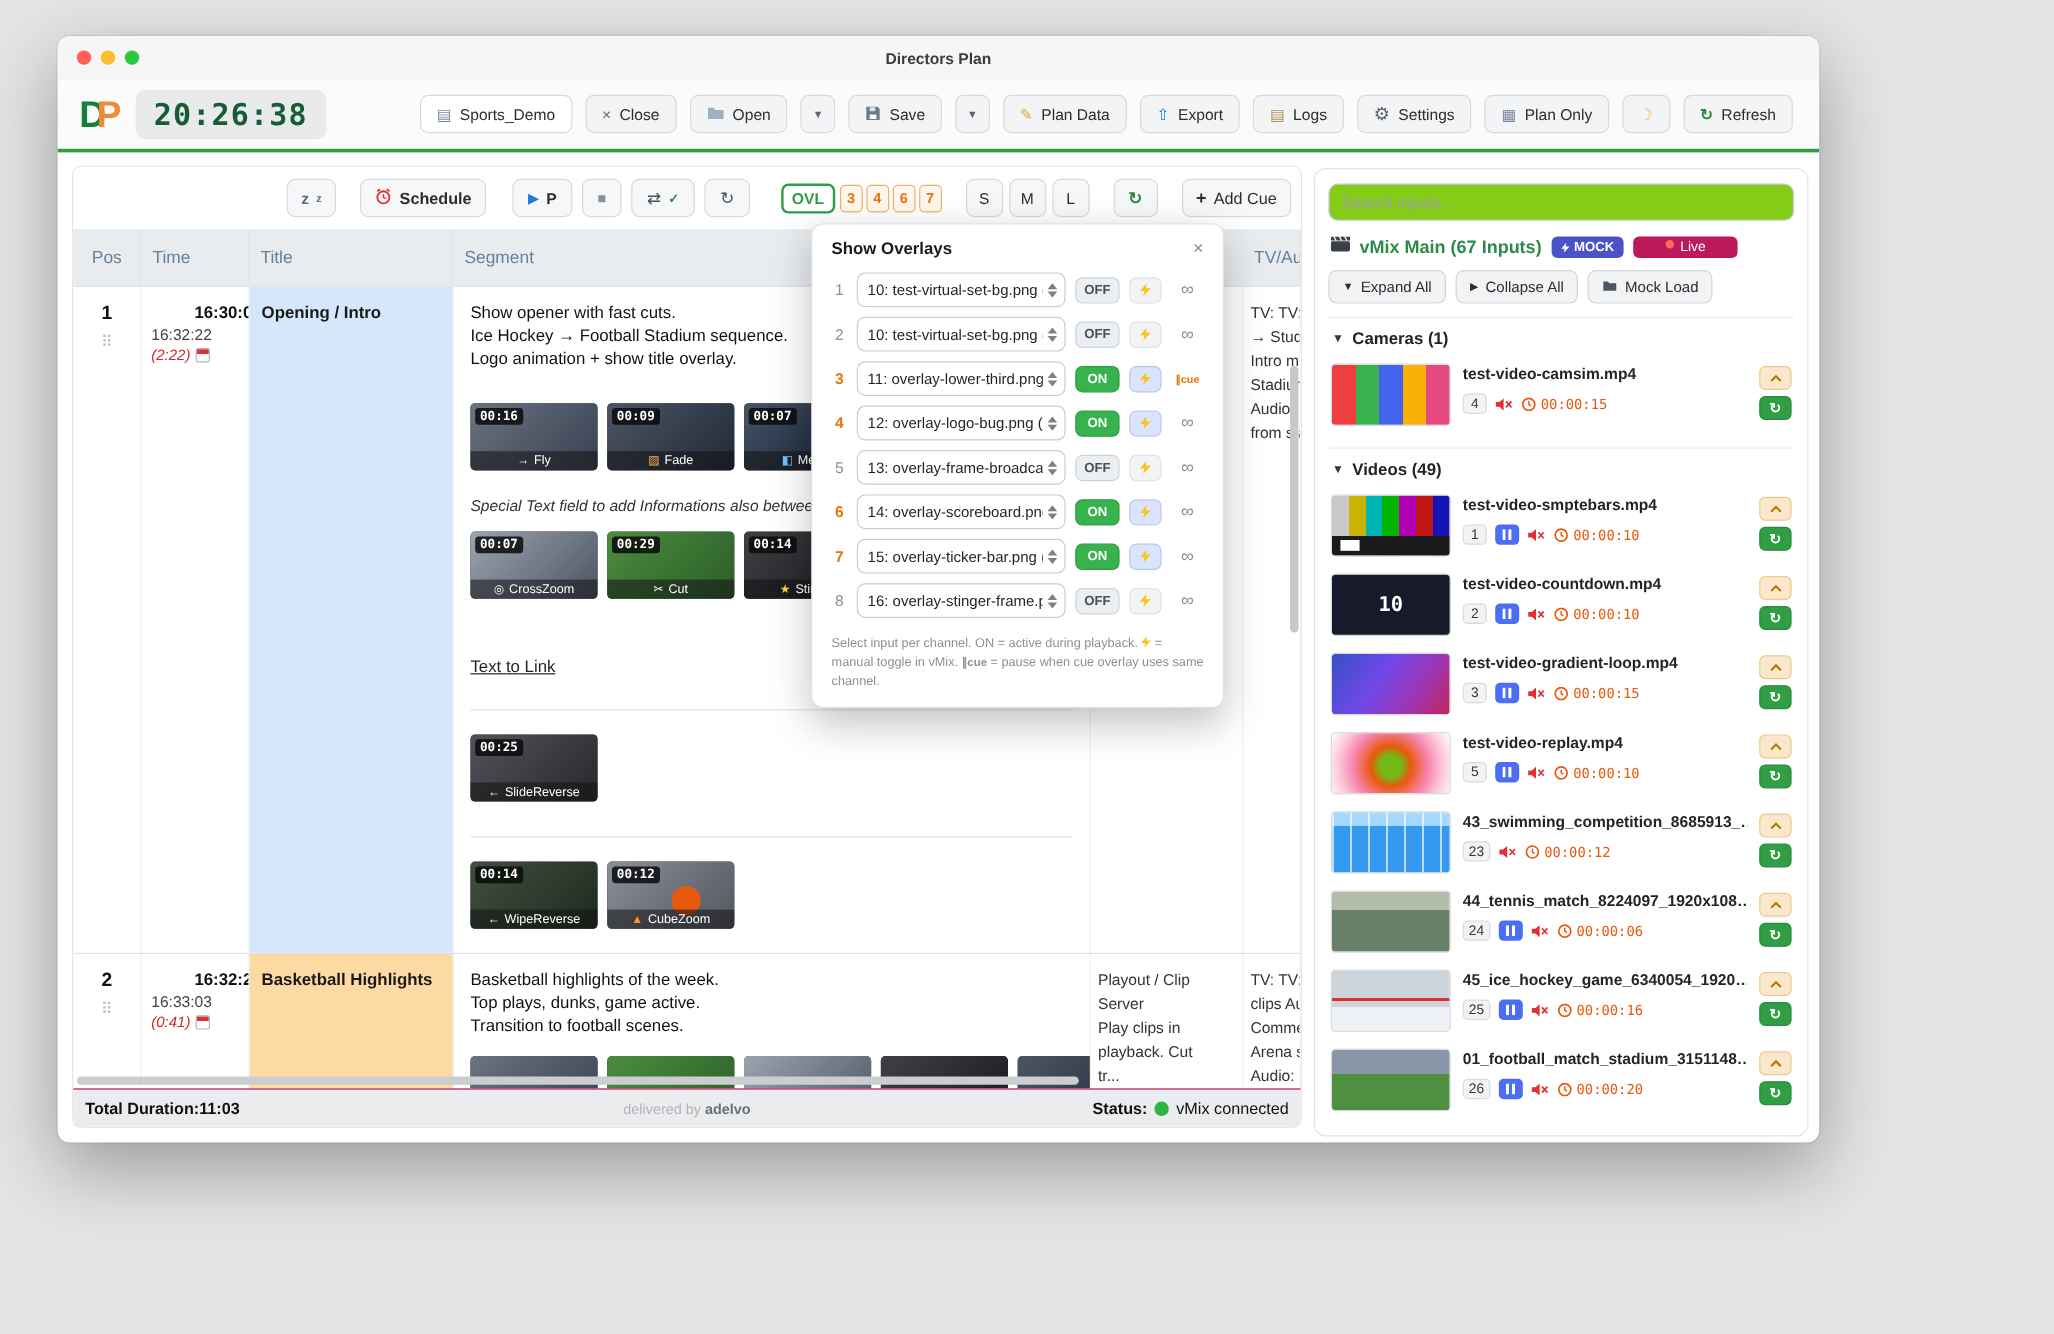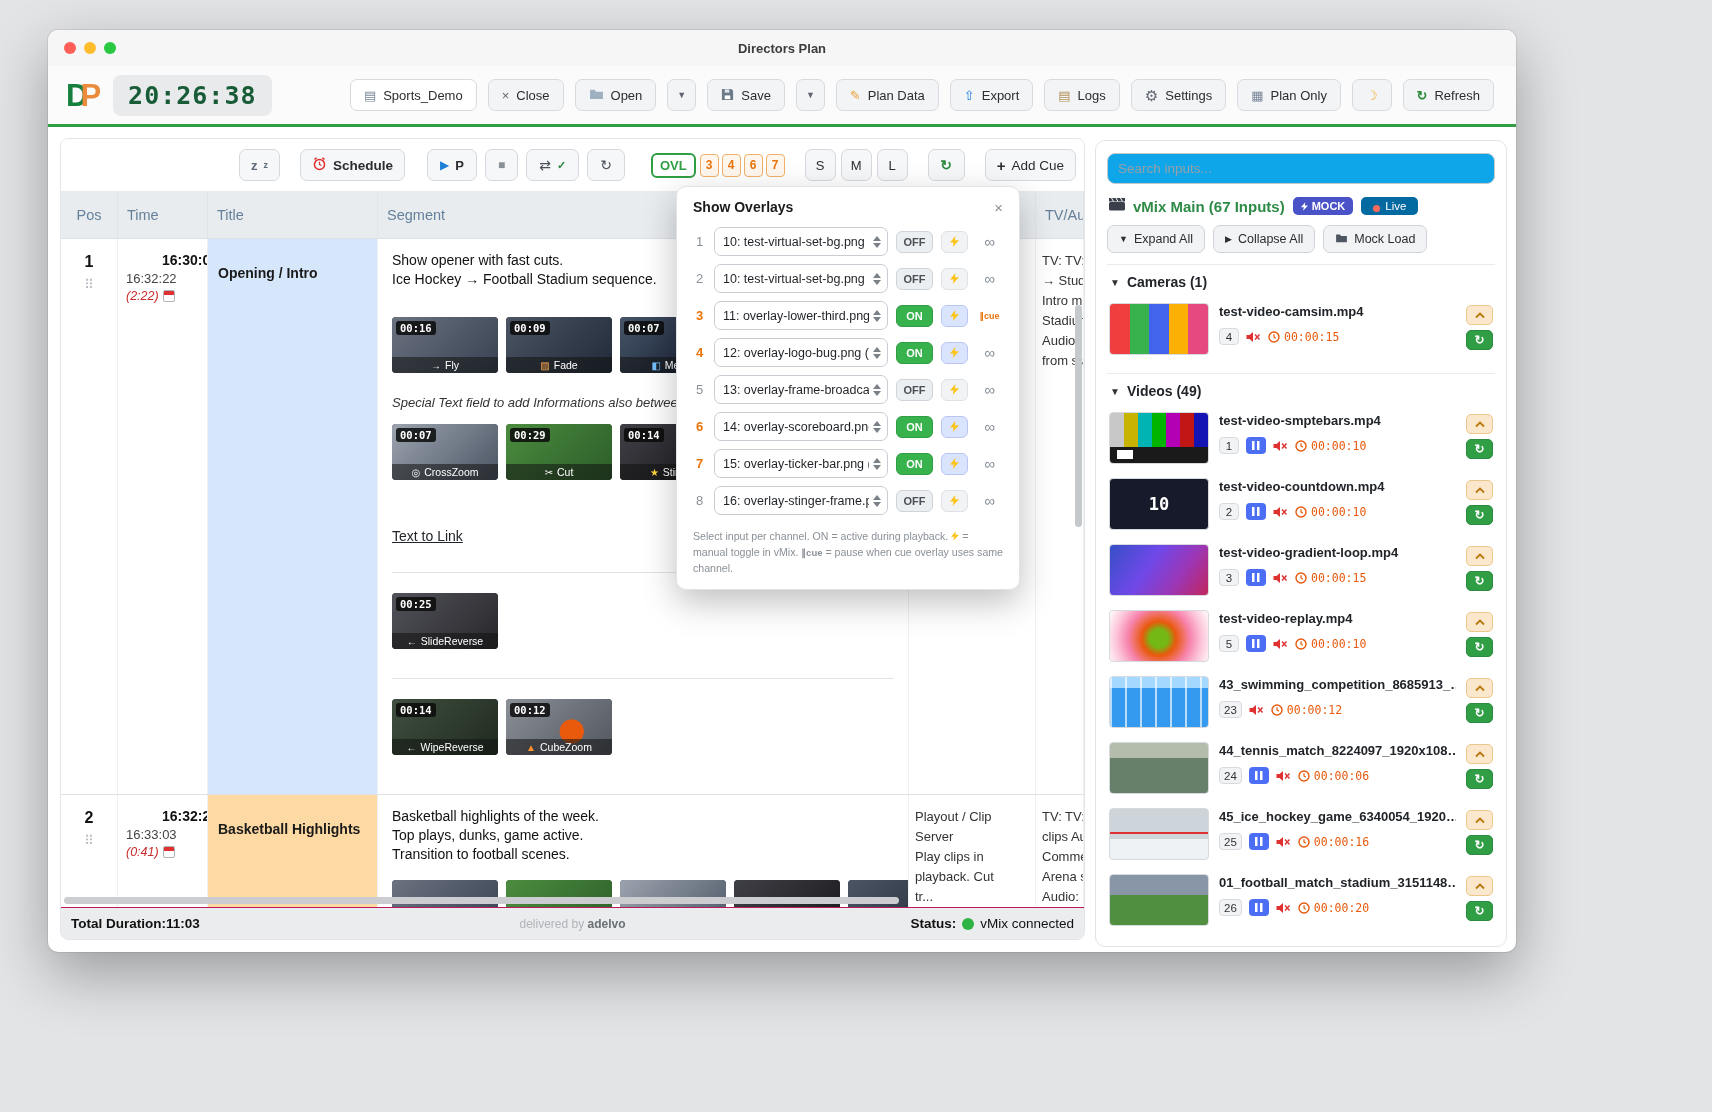--- a/index.html
+++ b/index.html
@@ -73,21 +73,21 @@
   .row1 .tcell{min-height:555px;}
   .row2 .tcell{min-height:120px;}
   .cell-pos{text-align:center;padding-top:14px;}
   .pos-num{font-size:16px;font-weight:700;color:#111;}
   .drag-dots{color:#b6bcc2;font-size:13px;margin-top:6px;}
   .cell-time{padding:13px 8px;}
   .t-start{font-size:14px;font-weight:700;color:#111;margin-left:36px;}
   .t-end{font-size:13px;color:#444;margin-top:3px;}
   .t-dur{font-size:12.5px;color:#c92a2a;font-style:italic;margin-top:3px;display:flex;align-items:center;gap:4px;}
   .cal-ic{display:inline-block;width:12px;height:12px;border:1px solid #b0b4b8;border-radius:2px;background:linear-gradient(180deg,#e03131 0 4px,#fff 4px 100%);}
-  .cell-title{padding:26px 10px;font-size:14px;font-weight:700;color:#1a1a1a;}
+  .cell-title{padding:13px 10px;font-size:14px;font-weight:700;color:#1a1a1a;}
   .title-blue{background:#d7e7fb;}
   .title-orange{background:#fdd9a3;}
   .cell-seg{padding:12px 14px;font-size:14px;color:#111;}
   .seg-line{line-height:19px;}
   .thumb-row{display:flex;gap:8px;}
   .m28{margin-top:28px;}.m14{margin-top:14px;}.m20{margin-top:20px;}.m16{margin-top:16px;}
   .seg-note{font-style:italic;font-size:13px;color:#333;margin-top:22px;}
   .seg-link{margin-top:48px;font-size:14px;color:#212529;text-decoration:underline;font-weight:500;display:inline-block;}
   .seg-hr{border-top:1px solid #dfe3e7;margin-top:28px;}
   .seg-hr2{border-top:1px solid #dfe3e7;margin-top:29px;}
@@ -155,27 +155,27 @@
   .tail-false{color:#868e96;font-size:15px;}
   .tail-true{color:#e8740c;font-size:9px;font-weight:700;}
   .popup-foot{margin-top:10px;font-size:10.6px;color:#8a9097;line-height:1.5;}
   .popup-foot svg{vertical-align:-1px;}
   .foot-cue{color:#8a9097;font-weight:700;font-size:9.5px;}
 
   
   .sidebar{position:absolute;left:1047px;top:110px;width:412px;height:807px;background:#fff;border:1px solid #e1e3e6;
     border-radius:10px;padding:12px 11px;overflow:hidden;}
   .search-input{width:100%;height:31px;border:1px solid #c3c8cf;border-radius:8px;padding:0 10px;font-size:13.5px;
-    color:#222;outline:none;font-family:"Liberation Sans",sans-serif;background:#0ea5e9;}
+    color:#222;outline:none;font-family:"Liberation Sans",sans-serif;background:#84cc16;}
   .search-input::placeholder{color:#9aa0a6;}
   .src-head{margin-top:13px;display:flex;align-items:center;gap:8px;padding:0 2px;}
   .src-title{color:#2e8b47;font-weight:700;font-size:15px;}
   .badge-mock{background:#4a52c8;color:#fff;font-size:11px;font-weight:700;border-radius:5px;padding:3px 8px;
     display:flex;align-items:center;gap:4px;}
-  .badge-live{background:#0369a1;color:#fff;font-size:11.5px;border-radius:5px;padding:3px 12px;display:flex;align-items:flex-end;gap:5px;}
+  .badge-live{background:#be185d;color:#fff;font-size:11.5px;border-radius:5px;padding:3px 27px;display:flex;align-items:flex-start;gap:5px;}
   .live-dot{width:7px;height:7px;border-radius:50%;background:#ff6b5b;}
   .side-btns{margin-top:10px;display:flex;gap:8px;}
   .sbtn{display:flex;align-items:center;gap:6px;height:28px;padding:0 11px;background:#f1f3f5;border:1px solid #d0d4d9;
     border-radius:7px;font-size:12.5px;color:#2b2d30;white-space:nowrap;}
   .section-head{margin-top:11px;border-top:1px solid #e9ecef;padding:9px 3px 6px;display:flex;align-items:center;gap:7px;
     font-size:14px;font-weight:700;color:#212529;}
   .section-head .tri{font-size:10px;color:#333;}
   .src-item{display:flex;gap:10px;padding:7px 2px;align-items:flex-start;}
   .src-thumb{width:100px;height:52px;border-radius:4px;border:1px solid #d6d9dd;position:relative;overflow:hidden;flex:none;
     display:flex;align-items:center;justify-content:center;background:#222;}
@@ -374,20 +374,21 @@
           <div class="t-dur">
               <span>(2:22)</span>
               <span class="cal-ic"></span>
             </div>
         </div>
         <div class="tcell cell-title title-blue">Opening / Intro</div>
         <div class="tcell cell-seg">
           <div>
               <div class="seg-line"><span>Show opener with fast cuts.</span></div>
               <div class="seg-line"><span>Ice Hockey → Football Stadium sequence.</span></div>
+              <div class="seg-line"><span>Logo animation + show title overlay.</span></div>
             </div>
           <div class="thumb-row m28">
               <div class="thumb">
               <div class="thumb-bg pt-fly"></div>
               <span class="thumb-dur">00:16</span>
               <span class="thumb-label">
                   <i class="t-ic ic-fly">→</i>
                   <span>Fly</span>
                 </span>
             </div>

